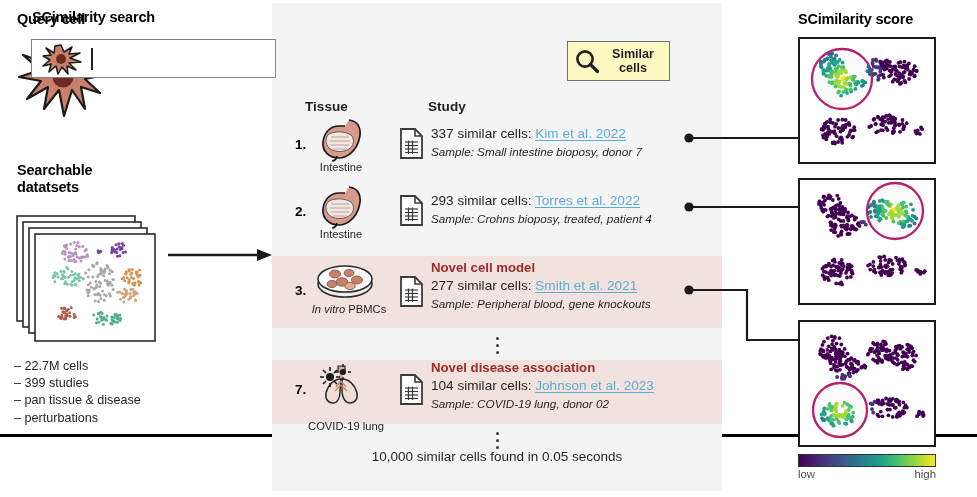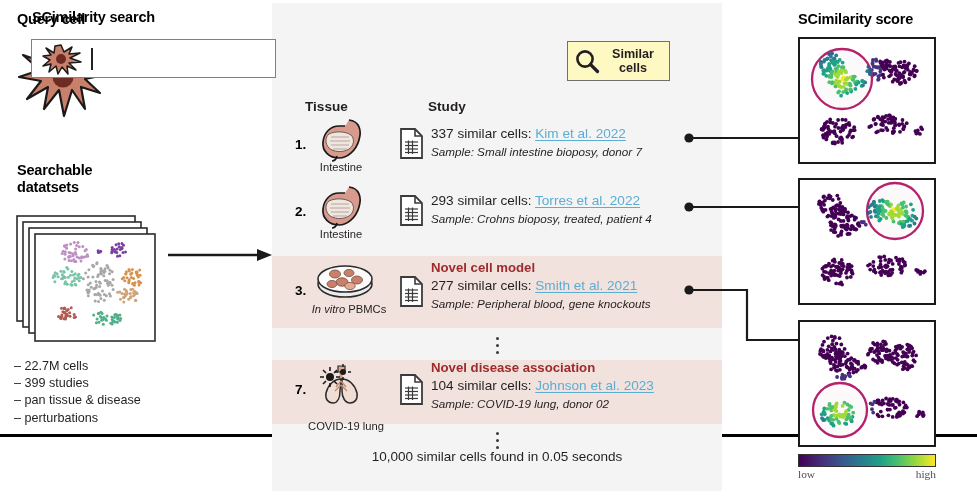--- a/index.html
+++ b/index.html
@@ -141,21 +141,21 @@
     position: absolute; left: 18px;
     width: 138px; height: 127px;
     background: #ffffff;
     border: 2.2px solid #1a1a1a;
     overflow: hidden;
   }
   #umap1 { top: 37px; }
   #umap2 { top: 178px; }
   #umap3 { top: 320px; }
 
-  #colorbar-wrap { position: absolute; left: 18px; top: 454px; width: 140px; font-family: Liberation Serif, serif; }
+  #colorbar-wrap { position: absolute; left: 18px; top: 454px; width: 140px; }
   #colorbar {
     width: 138px; height: 13px;
     border: 1.4px solid #333;
     background: linear-gradient(to right,
       #440154 0%, #46327e 18%, #365c8d 33%, #277f8e 47%,
       #1fa187 60%, #4ac16d 73%, #a0da39 87%, #fde725 100%);
   }
   #colorbar-labels {
     display: flex; justify-content: space-between;
     font-size: 11.4px; color: #4d4d4d; margin-top: 1px; width: 138px;

